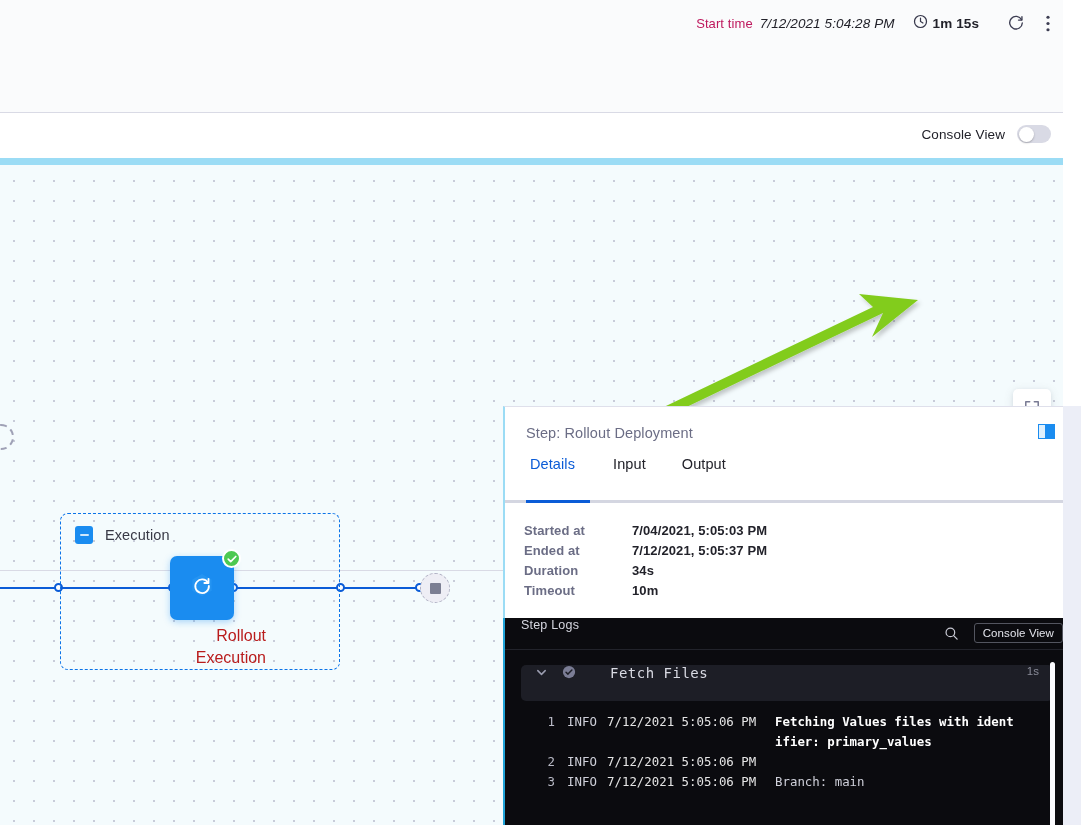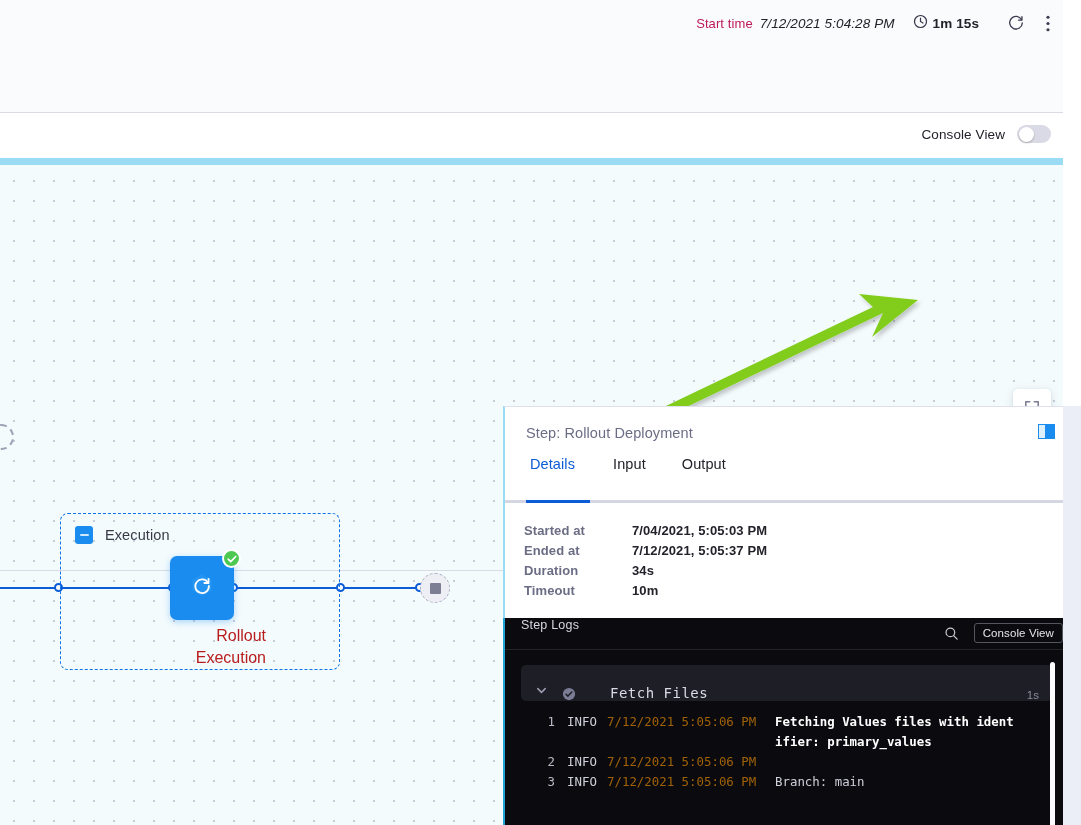--- a/index.html
+++ b/index.html
@@ -210,42 +210,42 @@
   .logs-head-right { position: absolute; right: 18px; top: 5px; display:flex; align-items:center; gap: 12px;}
   .search-ico { width: 20px; height: 20px; display:flex; align-items:center; justify-content:center; cursor:pointer;}
   .console-btn {
     border: 1px solid #53555f; border-radius: 3px; padding: 3px 8px;
     font-size: 11.5px; color: #e4e5ec; cursor: pointer; letter-spacing:.1px;
   }
 
   .log-section {
     position: absolute; left: 16px; top: 47px; width: 532px; height: 36px;
     background: #1d1e26; border-radius: 5px;
-    display: flex; align-items: flex-end;
+    display: flex; align-items: flex-start;
   }
   .chev { margin-left: 14px; cursor: pointer; }
   .sec-status { margin-left: 14px; display:flex; align-items:center; }
   .sec-name {
     margin-left: 34px; font-family: "DejaVu Sans Mono", monospace;
     font-size: 14px; color: #d9dae3; letter-spacing: .5px;
   }
   .sec-time {
     position: absolute; right: 14px; font-size: 11.5px; color: #8a8c99;
     font-family: "Liberation Sans", sans-serif;
   }
 
   .log-lines {
     position: absolute; left: 0px; top: 94px; width: 546px;
     font-family: "DejaVu Sans Mono", monospace; font-size: 12.4px;
     color: #cfd0da; line-height: 20px;
   }
   .log-line { display: flex; margin-bottom: 0px; }
   .ln-num { width: 50px; text-align: right; color: #b9bac6; }
   .ln-lvl { width: 52px; text-align: left; padding-left: 12px; color: #cfd0da; }
-  .ln-time { width: 168px; color: #a16207; }
+  .ln-time { width: 168px; color: #e5e5e5; }
   .ln-msg { width: 242px; color: #cfd0da; word-break: break-all; }
   .ln-msg.bold { font-weight: bold; color: #ffffff; }
   .ln-link { color: #cfd0da; text-decoration: underline; }
 
   .log-scrollbar {
     position: absolute; left: 545px; top: 44px; width: 5px; height: 175px;
     background: #fbfbfe; border-radius: 3px;
   }
   .right-rail {
     position: absolute; left: 1063px; top: 406px; width: 18px; height: 419px;

